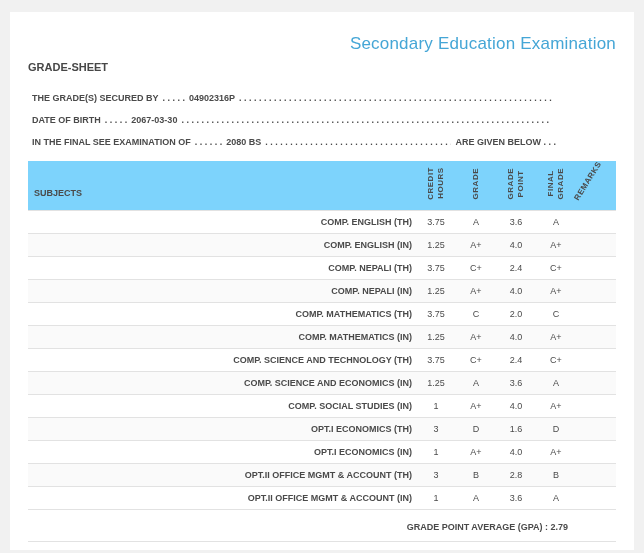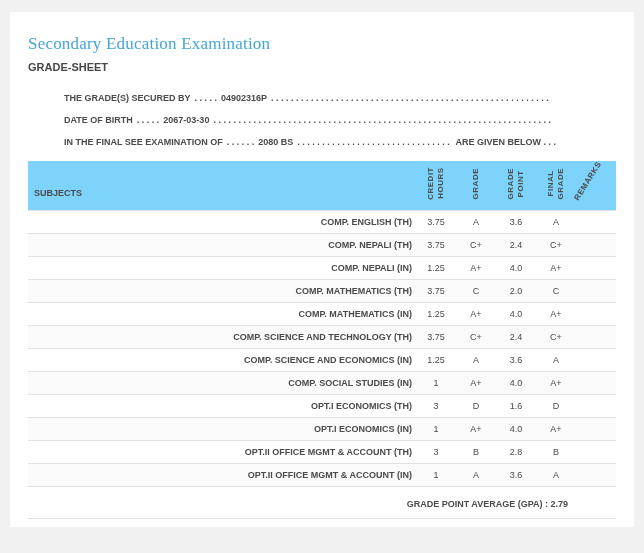--- a/index.html
+++ b/index.html
@@ -10,45 +10,43 @@
     font-family: "Liberation Sans", sans-serif;
     color: #4d4d4d;
     overflow: hidden;
   }
   .card {
     margin: 12px 10px 0 10px;
     background: #ffffff;
     padding: 14px 18px 8px 18px;
   }
   .title {
-    text-align: left;
+    text-align: right;
     font-size: 17px;
     font-weight: 400;
     color: #45a6d6;
     margin: 8px 0 7px 0;
     letter-spacing: 0.2px;
-    font-family: Liberation Serif, serif;
   }
   .subtitle {
     text-align: left;
     font-size: 11px;
     font-weight: bold;
     color: #474747;
     margin: 0 0 14px 0;
   }
   .info-lines { margin: 0 2px; }
   .info-line {
     display: flex;
     align-items: baseline;
     white-space: nowrap;
     font-size: 9px;
     font-weight: bold;
     color: #4a4a4a;
     padding: 6px 58px 6px 2px;
-    margin-left: 32px;
   }
   .il-sep { margin: 0 4px; }
   .il-filler {
     flex: 1;
     overflow: hidden;
     margin: 0 4px;
   }
   .il-tail { flex: none; }
 
   table.grades {
@@ -164,20 +162,28 @@
     <tbody id="grades-body">
         <tr>
           <td class="subject-cell">COMP. ENGLISH (TH)</td>
           <td class="val-cell">3.75</td>
           <td class="val-cell">A</td>
           <td class="val-cell">3.6</td>
           <td class="val-cell">A</td>
           <td class="val-cell"></td>
         </tr>
         <tr>
+          <td class="subject-cell">COMP. ENGLISH (IN)</td>
+          <td class="val-cell">1.25</td>
+          <td class="val-cell">A+</td>
+          <td class="val-cell">4.0</td>
+          <td class="val-cell">A+</td>
+          <td class="val-cell"></td>
+        </tr>
+        <tr>
           <td class="subject-cell">COMP. NEPALI (TH)</td>
           <td class="val-cell">3.75</td>
           <td class="val-cell">C+</td>
           <td class="val-cell">2.4</td>
           <td class="val-cell">C+</td>
           <td class="val-cell"></td>
         </tr>
         <tr>
           <td class="subject-cell">COMP. NEPALI (IN)</td>
           <td class="val-cell">1.25</td>

